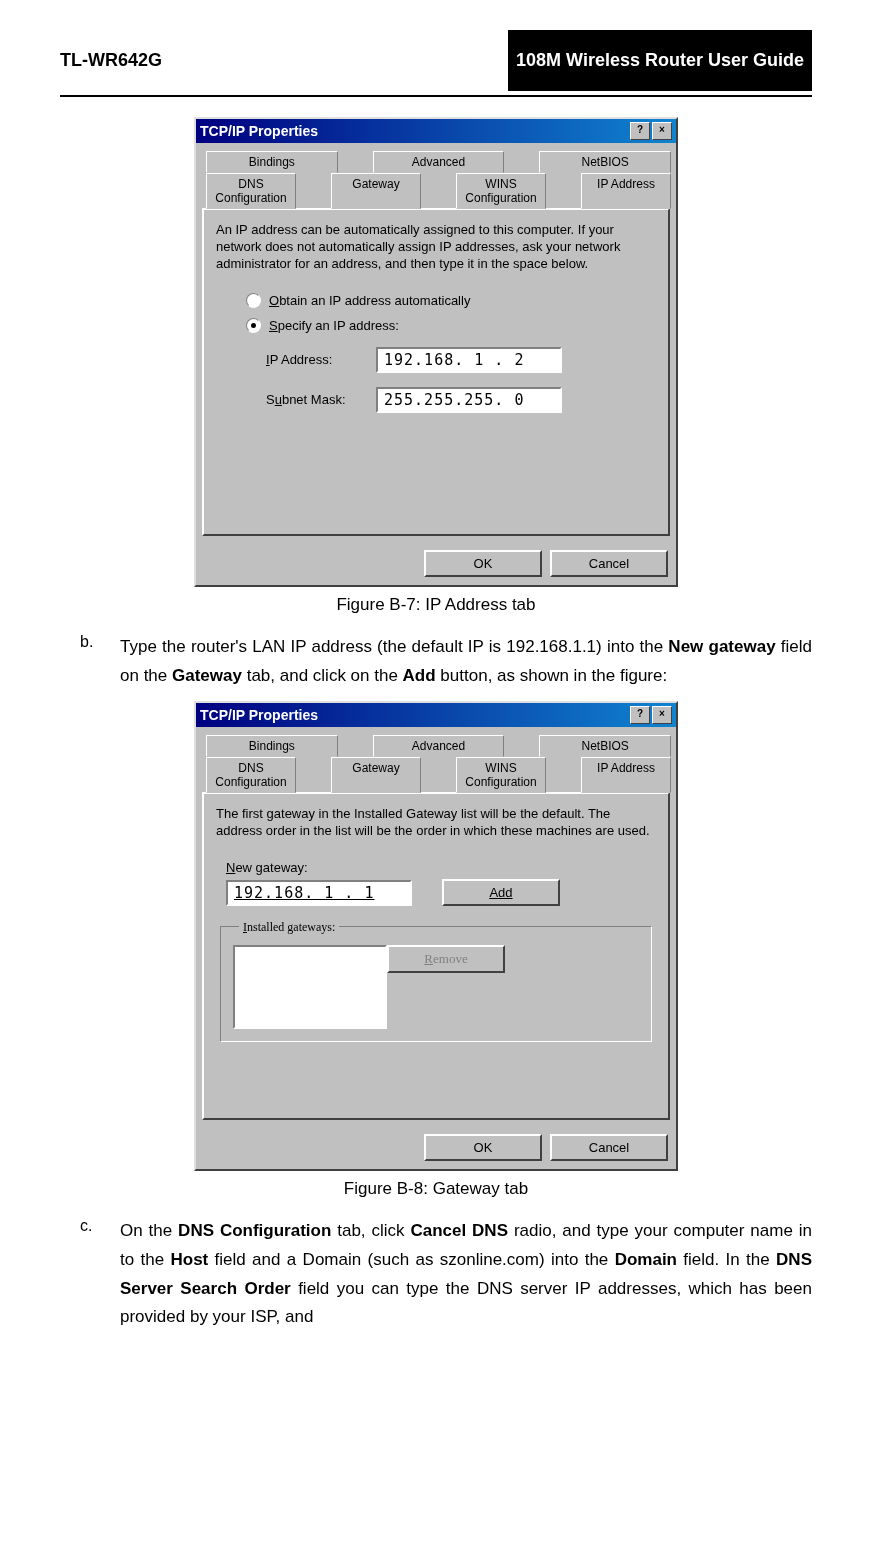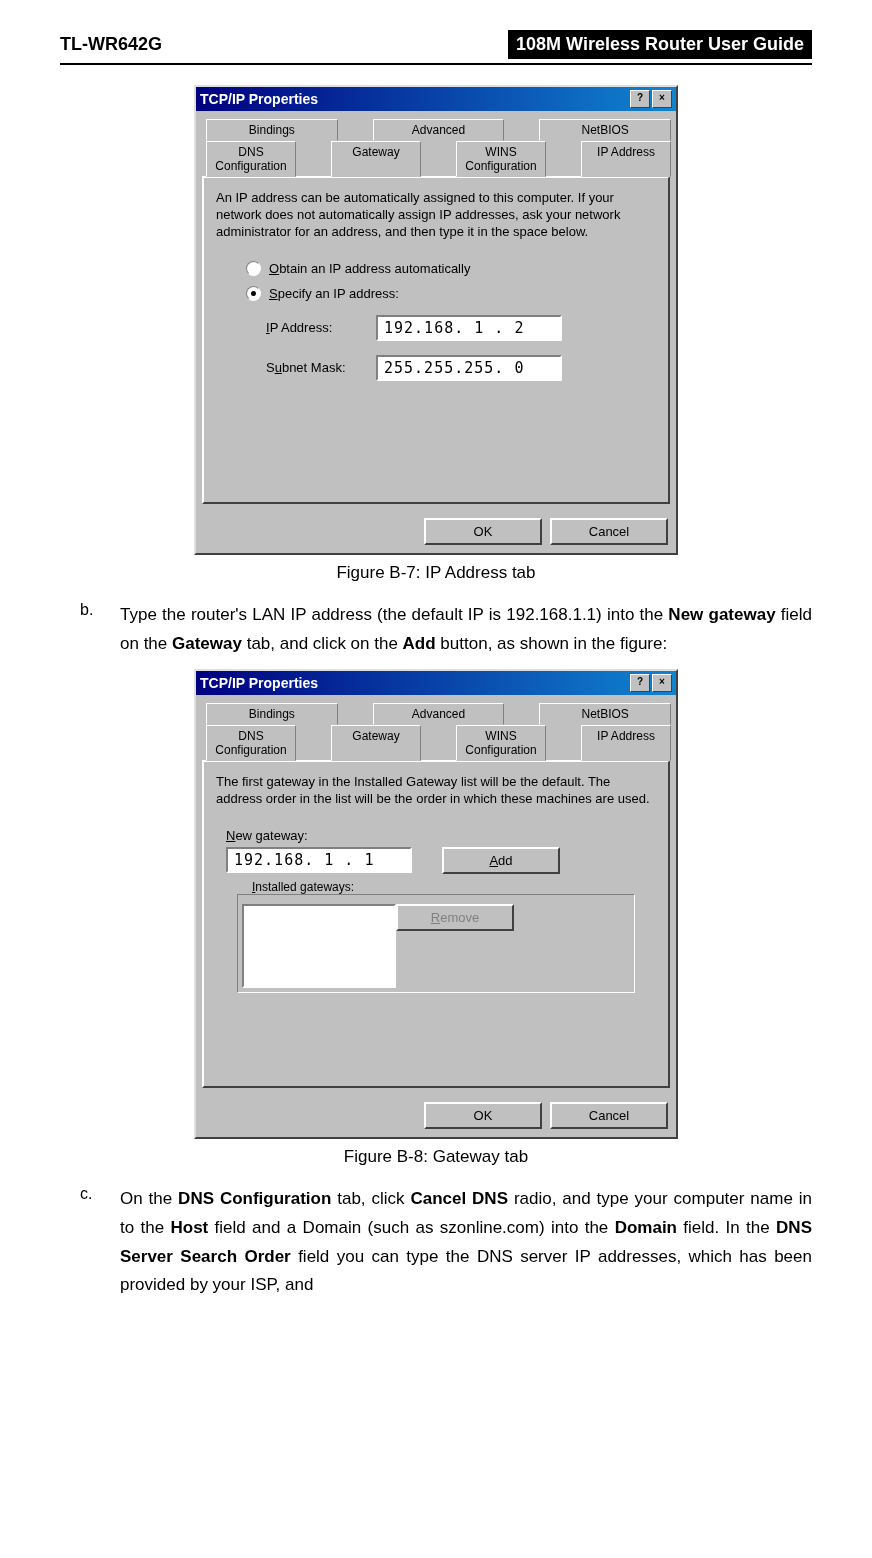--- a/index.html
+++ b/index.html
@@ -23,21 +23,21 @@
       padding-bottom: 4px;
       margin-bottom: 20px;
       font-weight: bold;
     }
     .header-left {
       font-size: 18px;
     }
     .header-right {
       background: black;
       color: white;
-      padding: 4px 8px;
+      padding: 20px 8px;
       font-size: 18px;
     }
     .dialog {
       width: 480px;
       margin: 0 auto;
       background: #c0c0c0;
       border: 2px solid;
       border-color: #dfdfdf #404040 #404040 #dfdfdf;
       font-family: "MS Sans Serif", sans-serif;
       font-size: 13px;
@@ -185,29 +185,31 @@
     }
     .list-content {
       flex: 1;
     }
     .gateway-label {
       margin: 8px 0 4px 10px;
       font-size: 13px;
     }
     .gateway-row {
       display: flex;
-      align-items: flex-start;
+      align-items: flex-end;
       gap: 30px;
       margin-left: 10px;
+      text-decoration: underline;
     }
     .installed-box {
       border: 1px solid;
       border-color: #808080 #fff #fff #808080;
-      padding: 4px;
-      margin: 10px 21px;
+      padding: 12px;
+      margin: 10px 4px;
+      font-family: Liberation Serif, serif;
     }
     .installed-inner {
       display: flex;
       align-items: flex-start;
     }
     .list-box {
       width: 150px;
       height: 80px;
       background: white;
       border: 2px solid;

